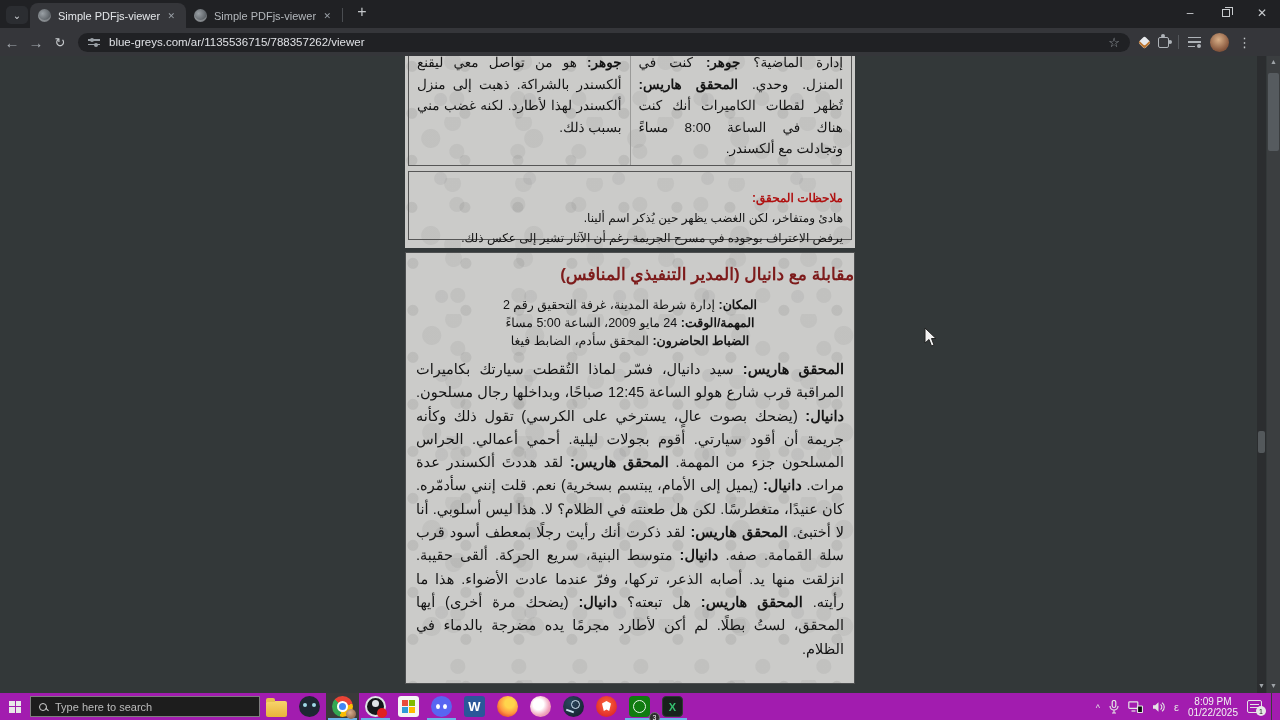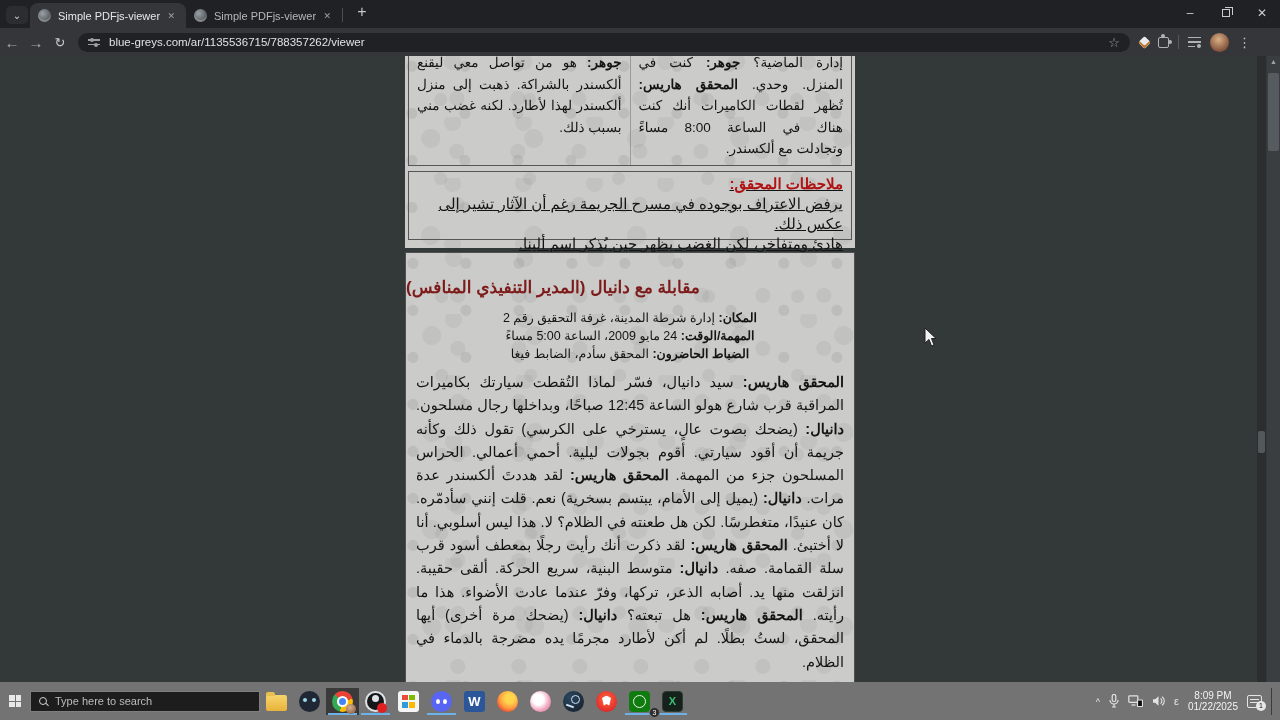--- a/index.html
+++ b/index.html
@@ -58,41 +58,41 @@
     background-size:53px 47px, 71px 61px, 89px 79px, 61px 53px, 103px 97px;
     direction:rtl; color:#141414; }
   .page-1 { top:0; height:192px; }
   .page-2 { top:196px; height:432px; border:1px solid #4d4f50; }
 
   .doc-box { position:absolute; left:3px; right:3px; border:1px solid #565656; }
   .box-interview-prev { top:-9px; height:119px; display:flex; padding:4px 8px 0 8px; }
   .box-interview-prev .col { flex:1; font-size:13.5px; line-height:21.5px; text-align:justify; }
   .box-interview-prev .col-right { border-left:1px solid #9a9a98; padding-left:8px; }
   .box-interview-prev .col-left { padding-right:8px; }
-  .box-notes { top:115px; height:69px; padding:2px 8px; font-size:15px; line-height:20px;text-decoration:underline; }
+  .box-notes { top:115px; height:69px; padding:16px 8px; font-size:12px; line-height:20px; }
   .notes-header { color:#b01212; font-weight:bold; }
 
   .spk { font-weight:bold; }
-  .doc-title { margin-top:24px; text-align:left; font-weight:bold; font-size:17px; color:#7d1b1b; }
+  .doc-title { margin-top:11px; text-align:right; font-weight:bold; font-size:17px; color:#7d1b1b; }
   .meta-block { margin-top:11px; text-align:center; font-size:12.5px; line-height:18px; }
   .meta-line .meta-label { font-weight:bold; }
   .dialogue { margin:8px 10px 0 10px; font-size:14.5px; line-height:23.3px; text-align:justify; }
 
   
   .scrollbar-outer { position:absolute; right:0; top:0; bottom:0; width:13px; background:#3b3e40; }
   .scrollbar-outer .sb-thumb { position:absolute; left:1px; right:1px; top:17px; height:78px; background:#565b5f; border-radius:2px; }
   .sb-arrow { position:absolute; left:0; right:0; text-align:center; color:#9ea3a7; font-size:7px; line-height:10px; }
   .sb-arrow.up { top:1px; } .sb-arrow.down { bottom:2px; }
   .scrollbar-inner { position:absolute; right:14px; top:0; bottom:0; width:9px; background:#2b2d2f; }
   .scrollbar-inner .sb-thumb { position:absolute; left:1px; right:1px; top:375px; height:22px; background:#53585b; border-radius:2px; }
 
   .cursor { position:absolute; left:924px; top:271px; }
 
   
-  .taskbar { position:absolute; bottom:0; left:0; right:0; height:38px; background:#737373; display:flex; align-items:center; }
+  .taskbar { position:absolute; bottom:0; left:0; right:0; height:27px; background:#a21caf; display:flex; align-items:center; }
   .start-btn { width:30px; height:27px; display:flex; align-items:center; justify-content:center; }
   .win-logo { width:12px; height:12px; display:grid; grid-template-columns:1fr 1fr; gap:1px; }
   .win-logo i { background:#e8e8e8; }
   .search-box { width:230px; height:21px; background:#1d1d1d; border:1px solid #7e7e7e; display:flex; align-items:center; padding:0 8px; gap:8px; }
   .search-box .ph { color:#bcbcbc; font-size:11px; white-space:nowrap; }
   .mag-icon { width:8px; height:8px; border:1.4px solid #cfcfcf; border-radius:50%; position:relative; flex:0 0 auto; }
   .mag-icon::after { content:''; position:absolute; width:4px; height:1.4px; background:#cfcfcf; transform:rotate(45deg); right:-3px; bottom:-1px; }
   .tb-icons { display:flex; height:27px; align-items:center; }
   .tb-slot { width:33px; height:27px; display:flex; align-items:center; justify-content:center; position:relative; }
   .tb-slot.open::after { content:''; position:absolute; bottom:0; left:2px; right:2px; height:2px; background:#6cb2e8; }
@@ -204,22 +204,22 @@
         <span class="spk">المحقق هاريس:</span>
         <span>تُظهر لقطات الكاميرات أنك كنت هناك في الساعة 8:00 مساءً وتجادلت مع ألكسندر.</span>
       </div>
       <div class="col col-left">
         <span class="spk">جوهر:</span>
         <span>هو من تواصل معي ليقنع ألكسندر بالشراكة. ذهبت إلى منزل ألكسندر لهذا لأطارد. لكنه غضب مني بسبب ذلك.</span>
       </div>
     </div>
     <div class="doc-box box-notes">
       <div class="notes-header">ملاحظات المحقق:</div>
+      <div>هادئ ومتفاخر، لكن الغضب يظهر حين يُذكر اسم ألينا.</div>
       <div>يرفض الاعتراف بوجوده في مسرح الجريمة رغم أن الآثار تشير إلى عكس ذلك.</div>
-      <div>هادئ ومتفاخر، لكن الغضب يظهر حين يُذكر اسم ألينا.</div>
     </div>
   </div>
 
   <div class="page page-2">
     <div class="doc-title">مقابلة مع دانيال (المدير التنفيذي المنافس)</div>
     <div class="meta-block">
       <div class="meta-line"><span class="meta-label">المكان:</span> <span>إدارة شرطة المدينة، غرفة التحقيق رقم 2</span></div>
       <div class="meta-line"><span class="meta-label">المهمة/الوقت:</span> <span>24 مايو 2009، الساعة 5:00 مساءً</span></div>
       <div class="meta-line"><span class="meta-label">الضباط الحاضرون:</span> <span>المحقق سأدم، الضابط فيغا</span></div>
     </div>

